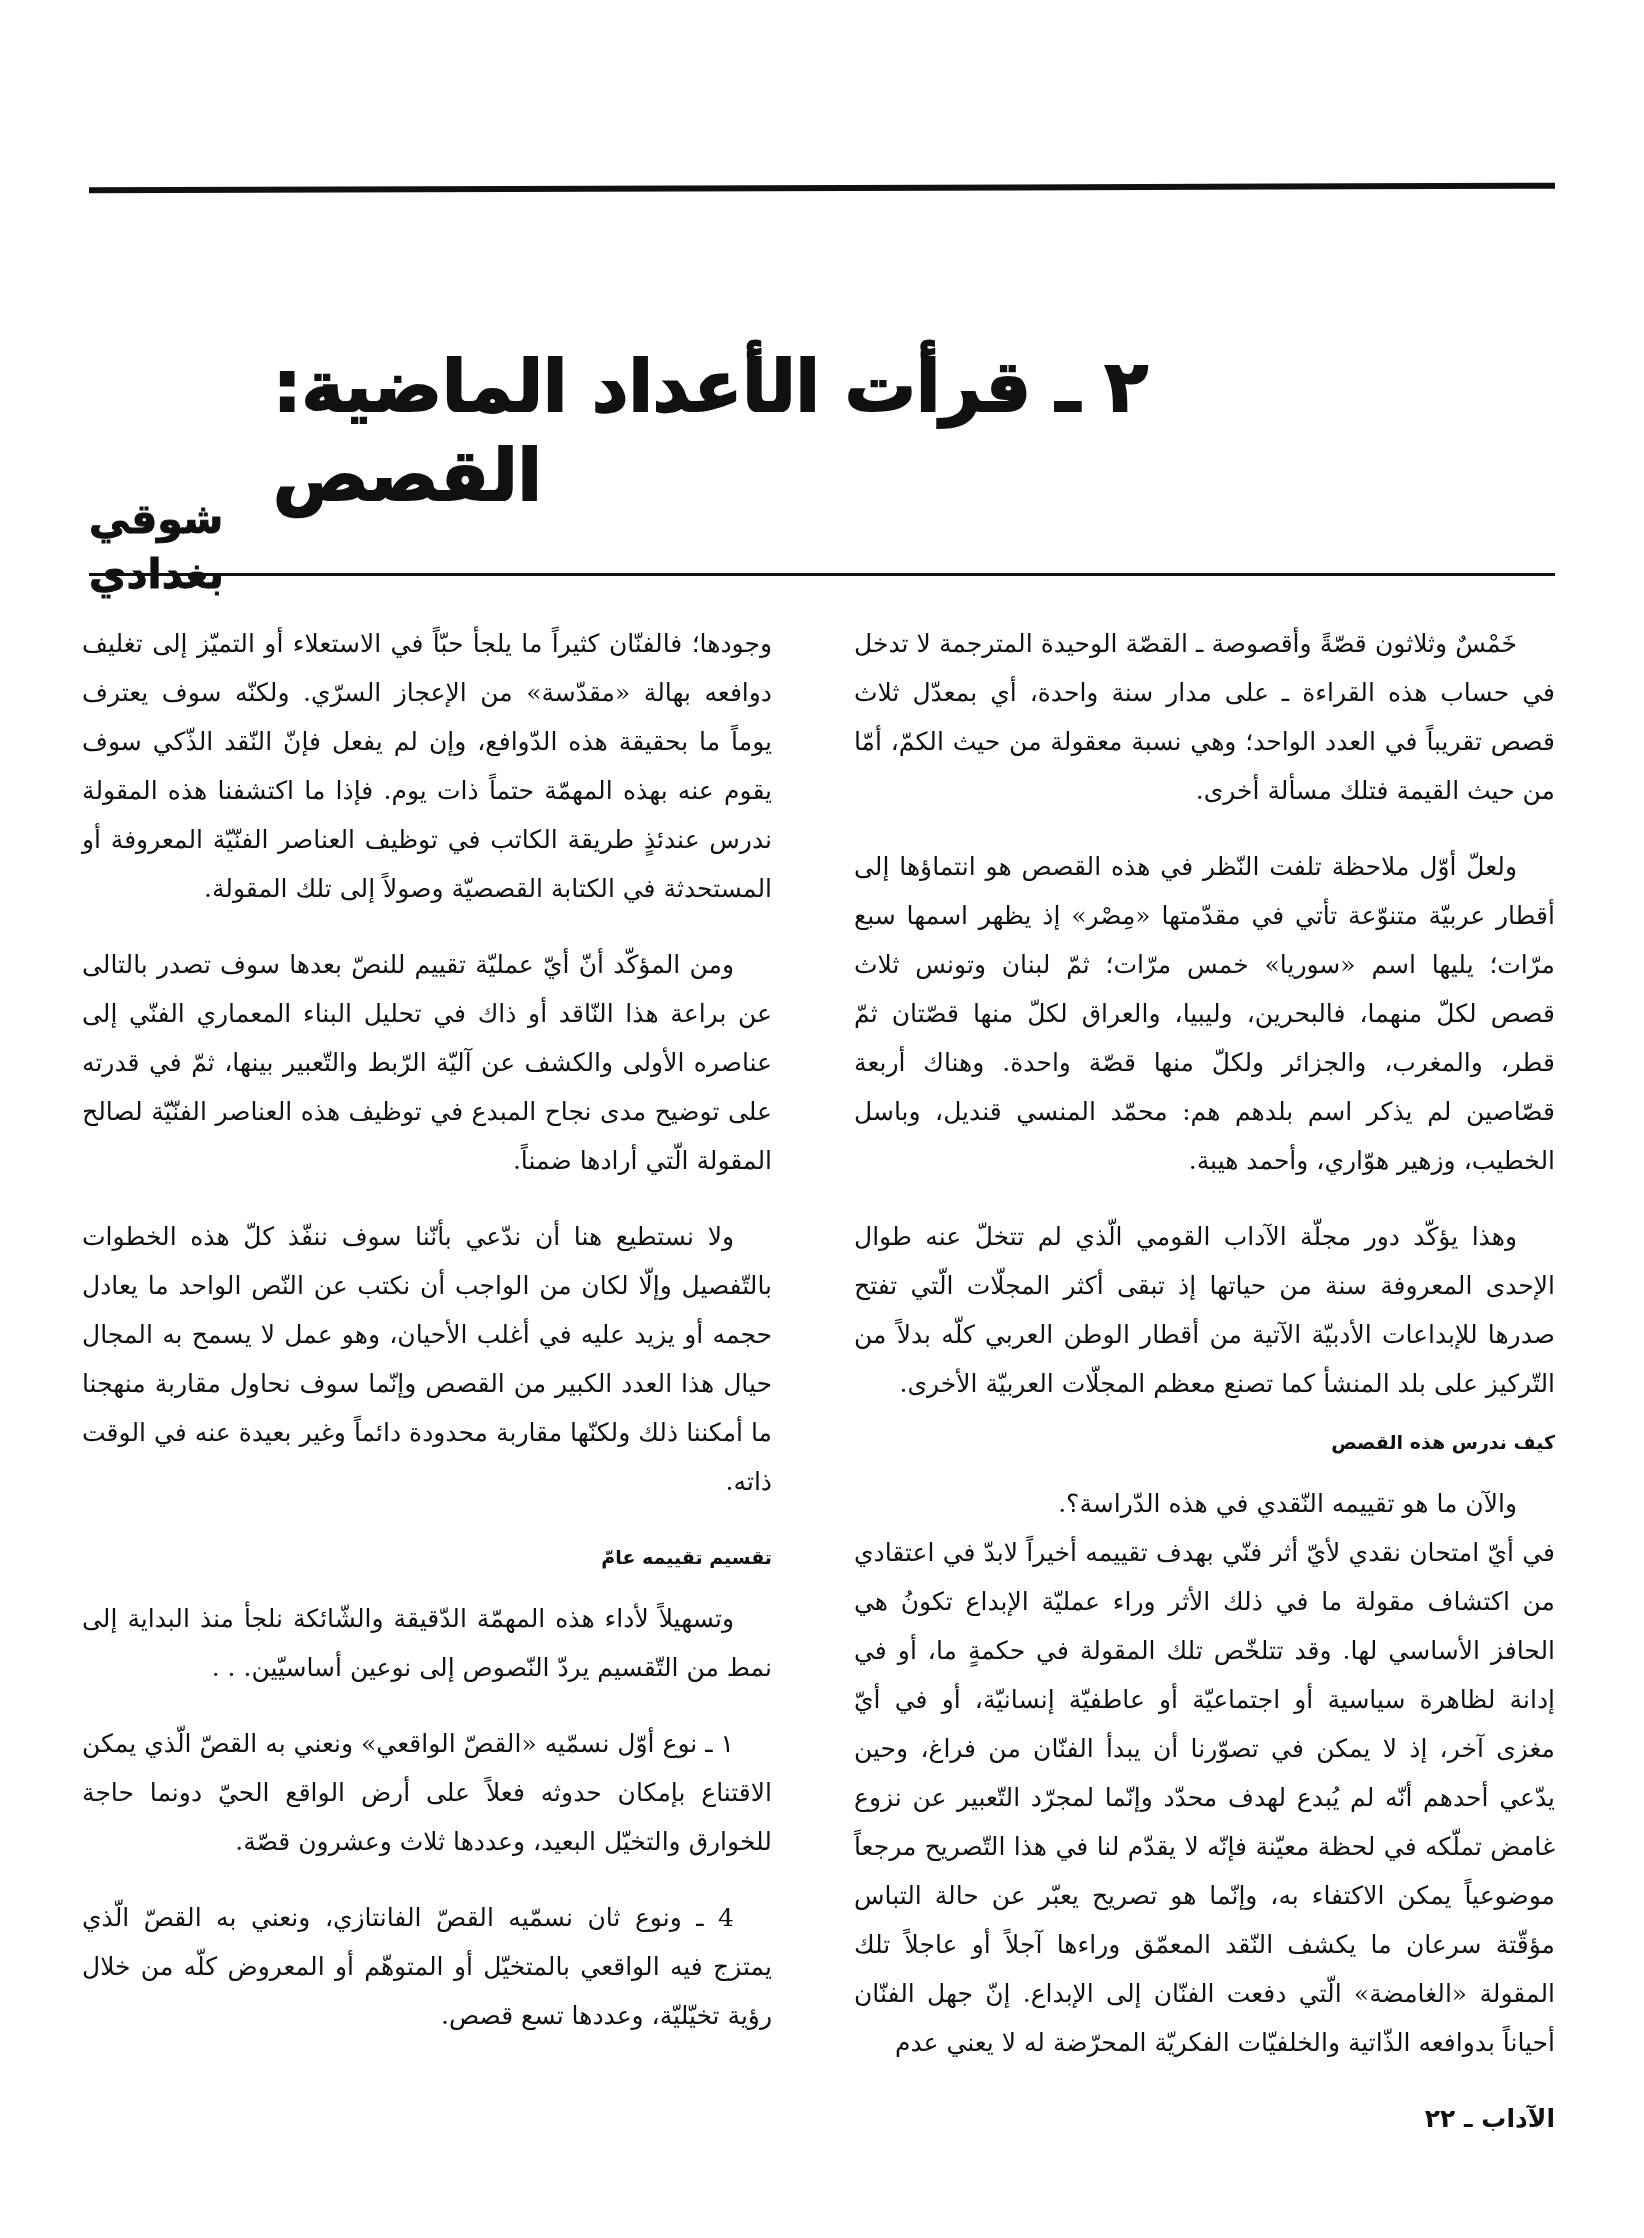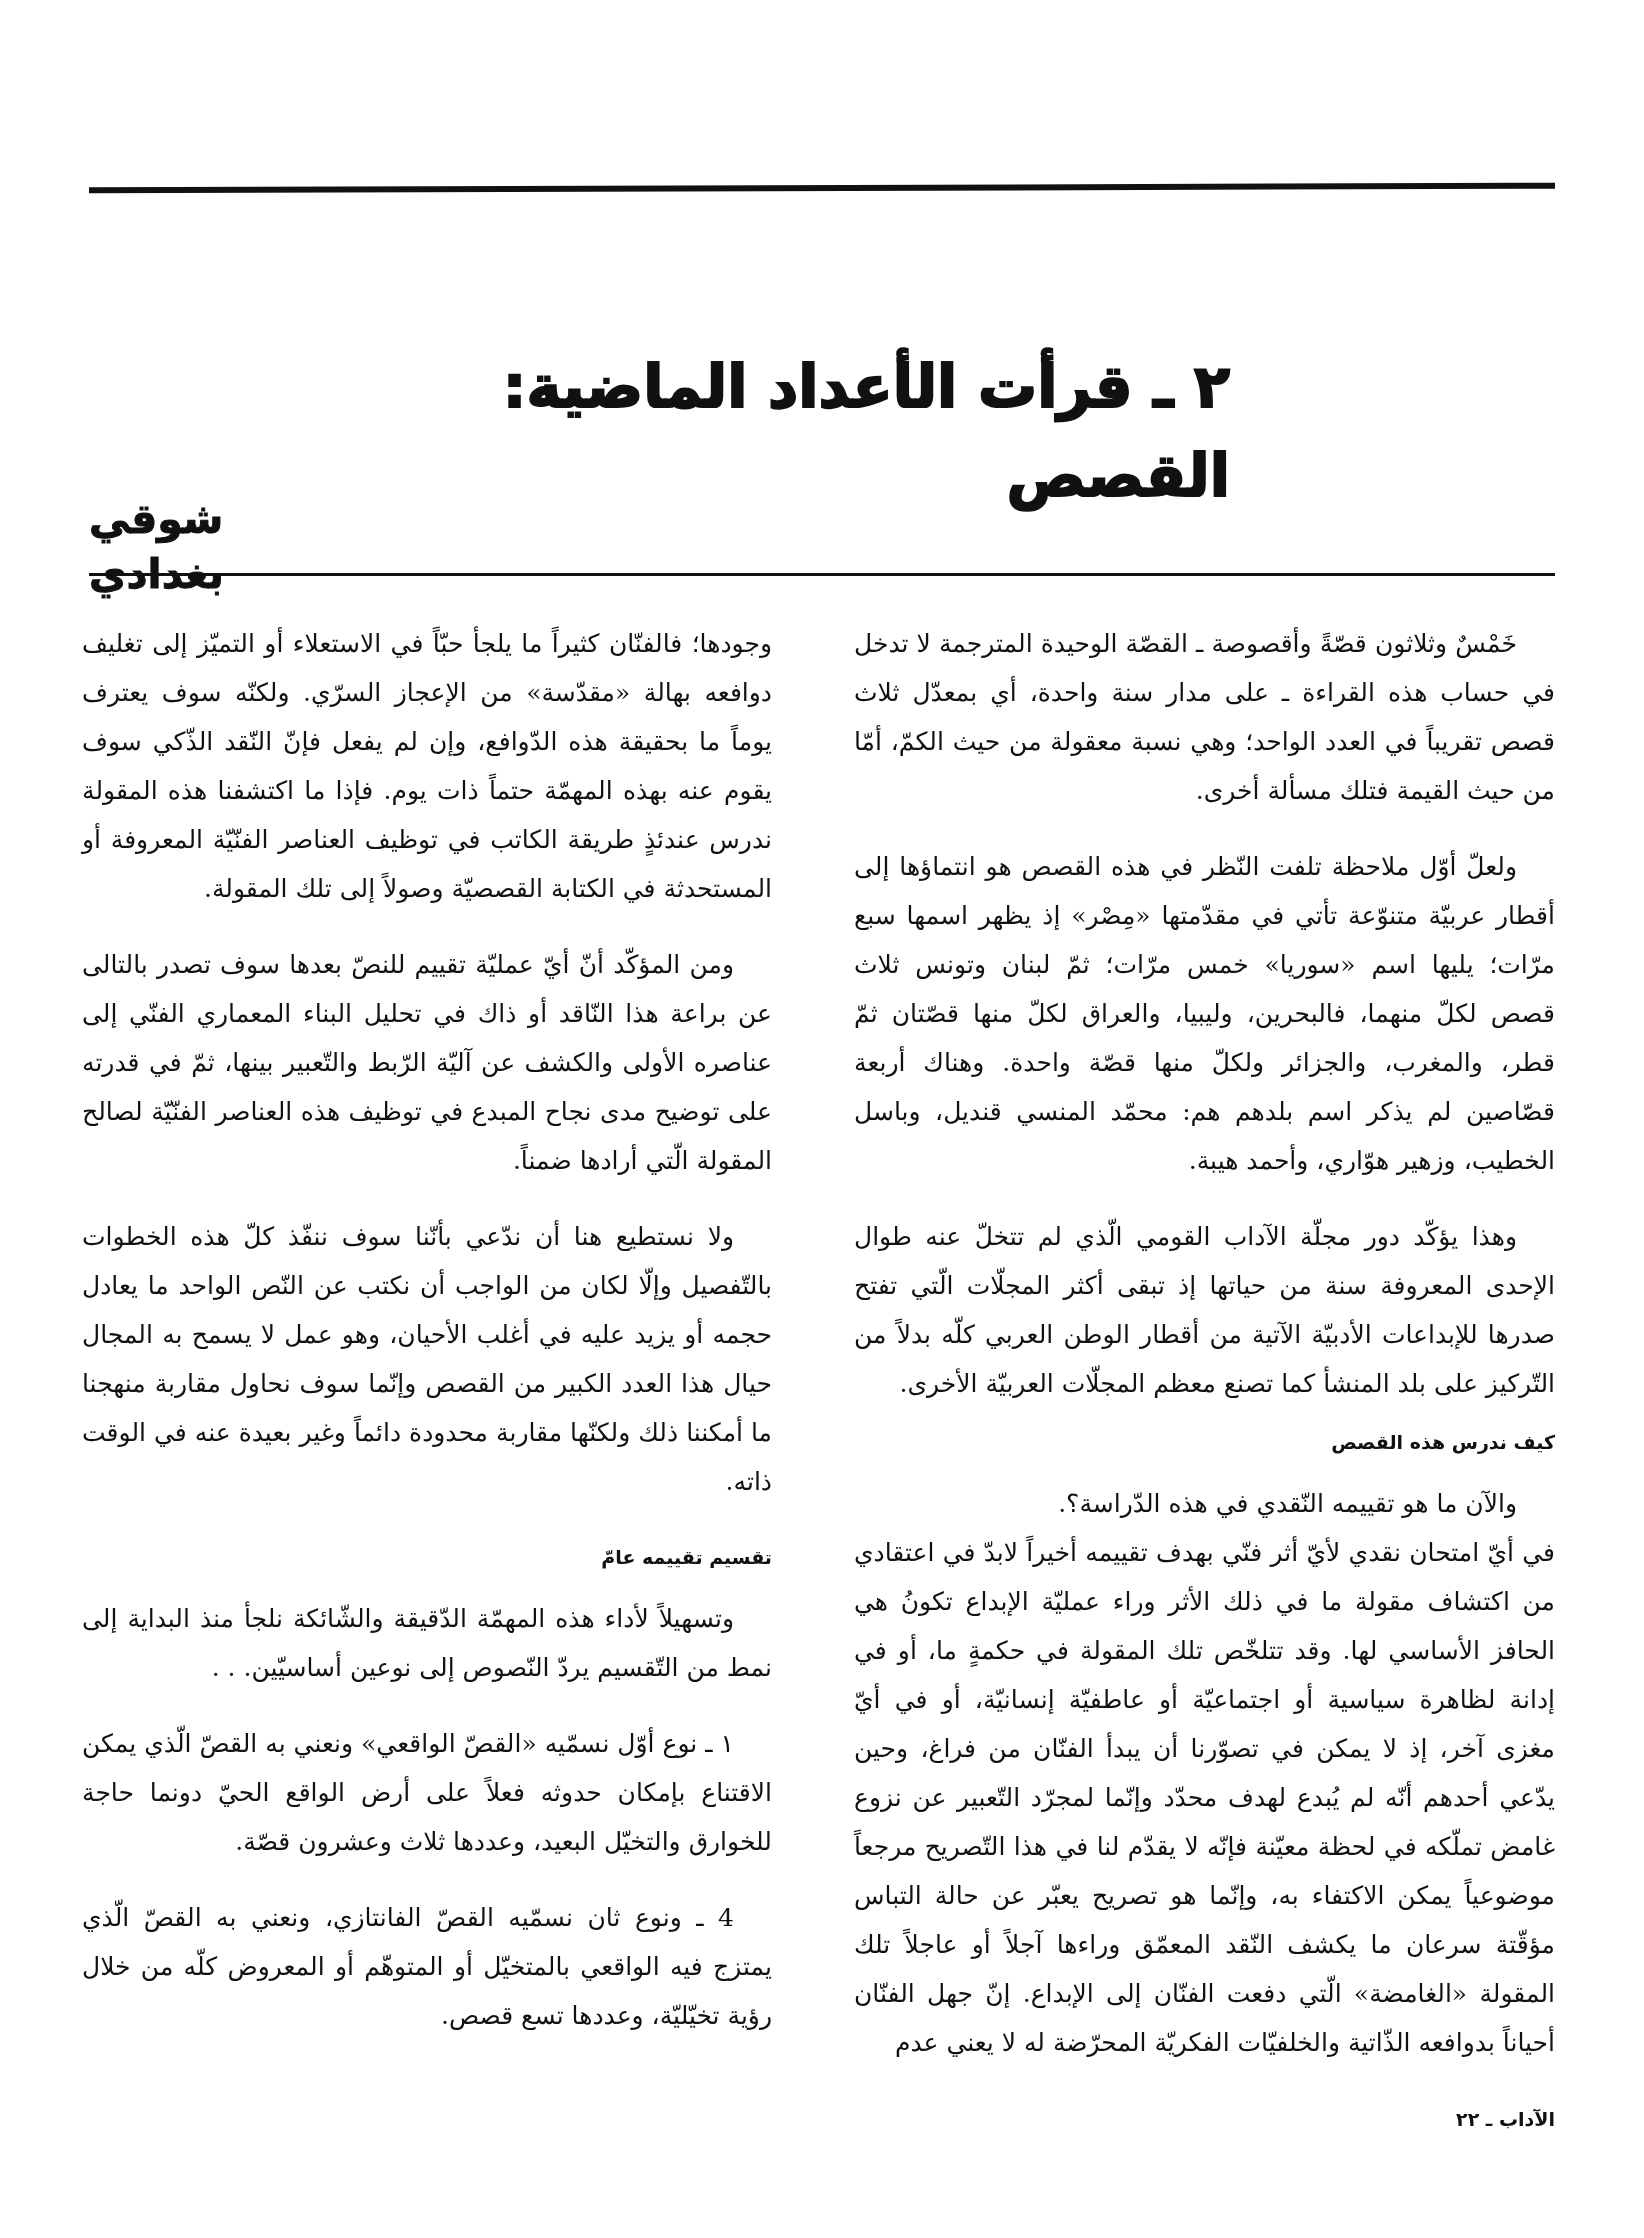--- a/index.html
+++ b/index.html
@@ -22,25 +22,25 @@
       width: 1466px;
       height: 5.5px;
       background: #111111;
       transform: rotate(-0.18deg);
     }
     .page-title {
       position: absolute;
       left: 273px;
       top: 321px;
       width: 957px;
-      text-align: right;
+      text-align: left;
       direction: rtl;
       font-family: "DejaVu Sans", sans-serif;
       font-weight: 900;
-      font-size: 59px;
+      font-size: 71px;
       line-height: 89px;
       letter-spacing: 1.4px;
       margin-top: 21px;
       -webkit-text-stroke: 2.1px #111;
     }
     .author {
       position: absolute;
       left: 89px;
       top: 492px;
       width: 273px;
@@ -87,21 +87,21 @@
     }
     .footer {
       position: absolute;
       left: 1401px;
       top: 2102px;
       width: 154px;
       direction: rtl;
       text-align: right;
       font-family: "DejaVu Sans", sans-serif;
       font-weight: 800;
-      font-size: 19px;
+      font-size: 25px;
       line-height: 34px;
     }
   </style>
 </head>
 <body>
 
 <div class="top-rule"></div>
 
 <h1 class="page-title">٢ ـ قرأت الأعداد الماضية: القصص</h1>
 

